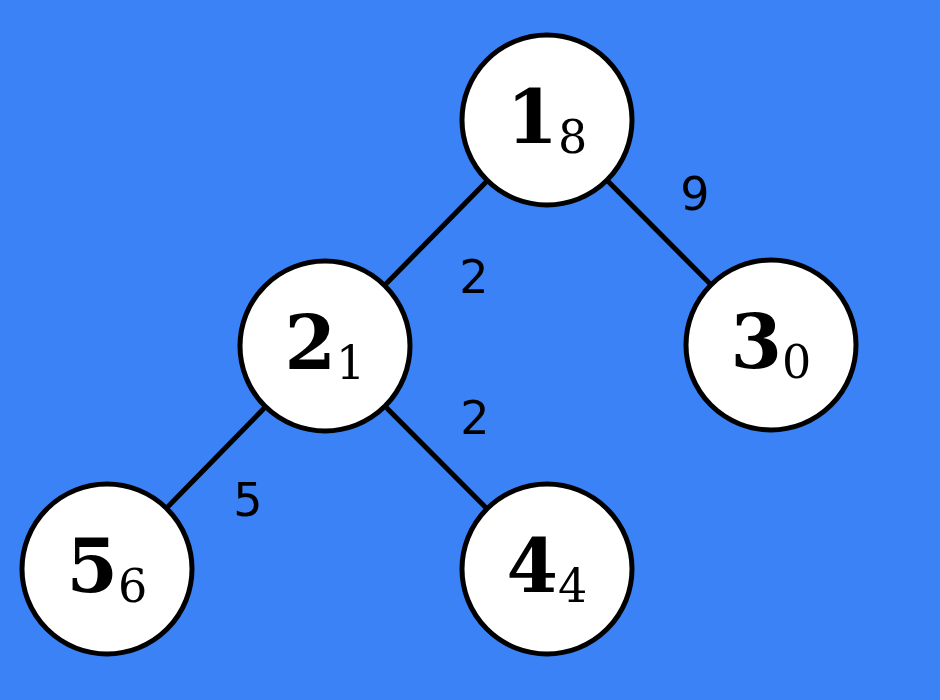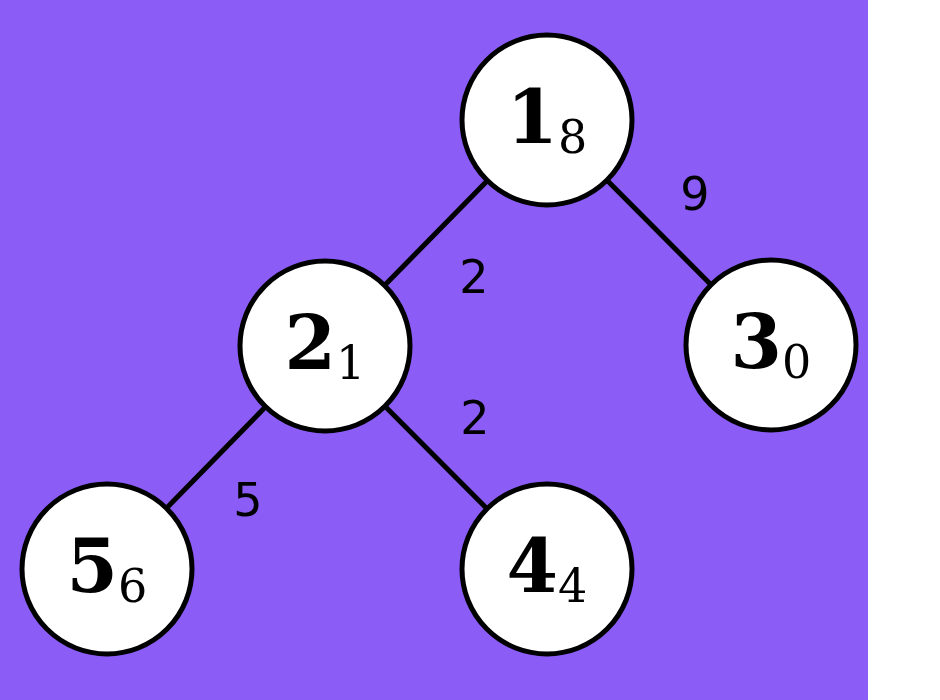--- a/index.html
+++ b/index.html
@@ -5,23 +5,23 @@
   html, body {
     margin: 0;
     padding: 0;
     background: #ffffff;
     width: 940px;
     height: 700px;
     overflow: hidden;
   }
   .canvas {
     position: relative;
-    width: 868px;
+    width: 940px;
     height: 700px;
-    background: #8b5cf6;
+    background: #3b82f6;
   }
   svg { display: block; }
   .edge-line {
     stroke: #000000;
     stroke-width: 5;
     stroke-linecap: round;
   }
   .node-circle {
     fill: #ffffff;
     stroke: #000000;

